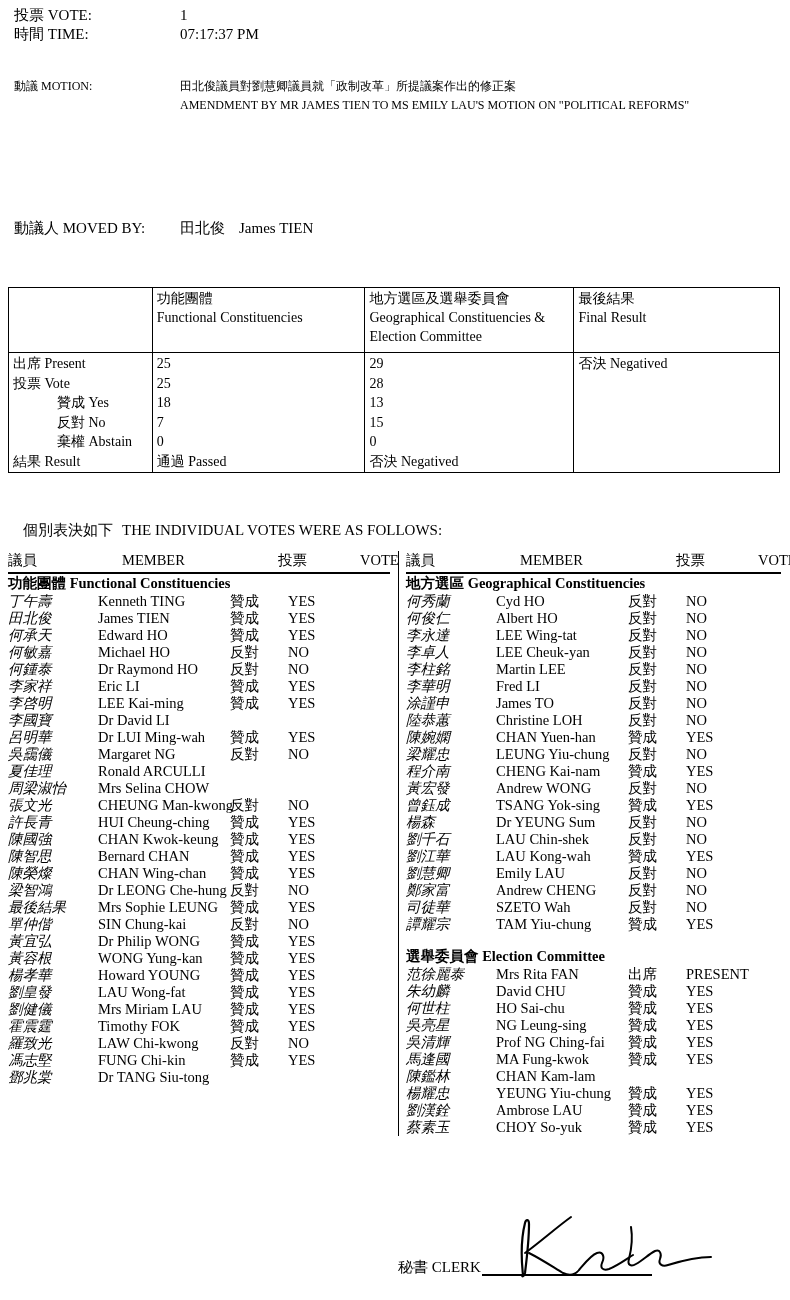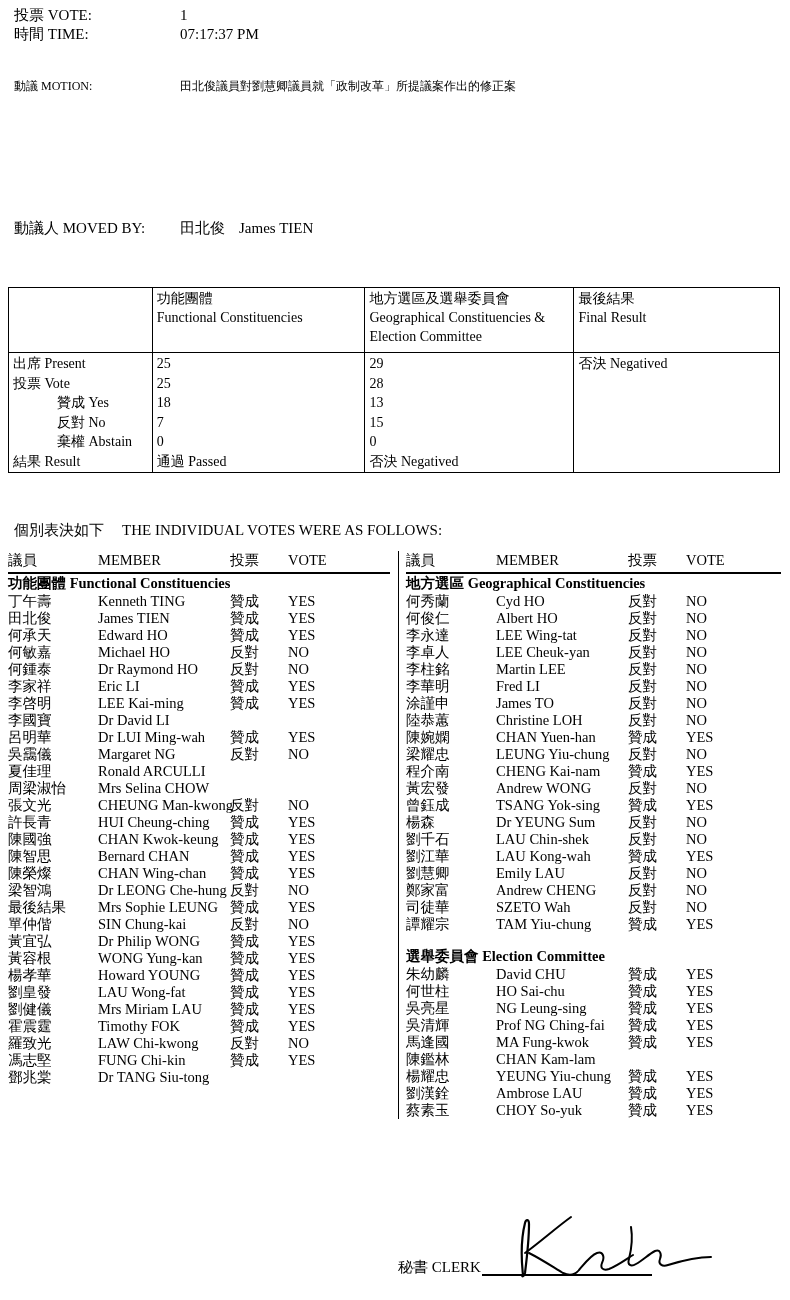--- a/index.html
+++ b/index.html
@@ -113,21 +113,21 @@
 
   
   .indiv-head {
     position: absolute;
     left: 14px;
     top: 521px;
     font-size: 15px;
     line-height: 18px;
     white-space: nowrap;
   }
-  .indiv-head .zh { display: inline-block; width: 108px; }
+  .indiv-head .zh { display: inline-block; width: 108px; text-align: center; }
 
   .lists {
     position: absolute;
     left: 8px;
     top: 551px;
     width: 774px;
     display: flex;
   }
   .col {
     width: 382px;
@@ -139,20 +139,21 @@
     padding-left: 7px;
     width: 375px;
     flex: 0 0 375px;
     margin-left: 8px;
   }
   .colhead {
     display: flex;
     font-size: 14.5px;
     line-height: 18px;
     padding-bottom: 3px;
+    gap: 24px;
   }
   .colhead .c-zh { width: 90px; flex: 0 0 90px; }
   .colhead .c-en { width: 132px; flex: 0 0 132px; }
   .colhead .c-vzh { width: 58px; flex: 0 0 58px; }
   .colhead .c-ven { width: 60px; flex: 0 0 60px; }
 
   .rule {
     border-bottom: 2px solid #000;
     margin-bottom: 1px;
   }
@@ -165,21 +166,21 @@
   }
   .section-title .st-en {
     font-weight: bold;
   }
   .vrow {
     display: flex;
     font-size: 14.5px;
     line-height: 17px;
     height: 17px;
   }
-  .vrow .v-zh { width: 90px; flex: 0 0 90px; white-space: nowrap; }
+  .vrow .v-zh { width: 90px; flex: 0 0 90px; white-space: nowrap; font-style: italic; }
   .vrow .v-en { width: 132px; flex: 0 0 132px; white-space: nowrap; }
   .vrow .v-vzh { width: 58px; flex: 0 0 58px; white-space: nowrap; }
   .vrow .v-ven { width: 60px; flex: 0 0 60px; white-space: nowrap; }
   .gap { height: 15px; }
 
   
   .clerk {
     position: absolute;
     left: 398px;
     top: 1258px;
@@ -217,20 +218,21 @@
     <div class="meta-row">
       <div class="meta-label">時間 TIME:</div>
       <div class="meta-value">07:17:37 PM</div>
     </div>
   </div>
 
   <div class="motion">
     <div class="motion-label">動議 MOTION:</div>
     <div class="motion-body">
       <span class="motion-zh">田北俊議員對劉慧卿議員就「政制改革」所提議案作出的修正案</span>
+      <span class="motion-en">AMENDMENT BY MR JAMES TIEN TO MS EMILY LAU'S MOTION ON "POLITICAL REFORMS"</span>
     </div>
   </div>
 
   <div class="movedby">
     <div class="movedby-label">動議人 MOVED BY:</div>
     <div class="movedby-zh">田北俊</div>
     <div class="movedby-en">James TIEN</div>
   </div>
 
   <table class="summary">
@@ -621,20 +623,26 @@
             <span class="v-ven">YES</span>
           </div>
         </div>
       <div class="gap"></div>
       <div class="section-title">
         <span>選舉委員會</span>
         <span class="st-en">Election Committee</span>
       </div>
       <div id="right-rows2">
           <div class="vrow">
+            <span class="v-zh">范徐麗泰</span>
+            <span class="v-en">Mrs Rita FAN</span>
+            <span class="v-vzh">出席</span>
+            <span class="v-ven">PRESENT</span>
+          </div>
+          <div class="vrow">
             <span class="v-zh">朱幼麟</span>
             <span class="v-en">David CHU</span>
             <span class="v-vzh">贊成</span>
             <span class="v-ven">YES</span>
           </div>
           <div class="vrow">
             <span class="v-zh">何世柱</span>
             <span class="v-en">HO Sai-chu</span>
             <span class="v-vzh">贊成</span>
             <span class="v-ven">YES</span>

